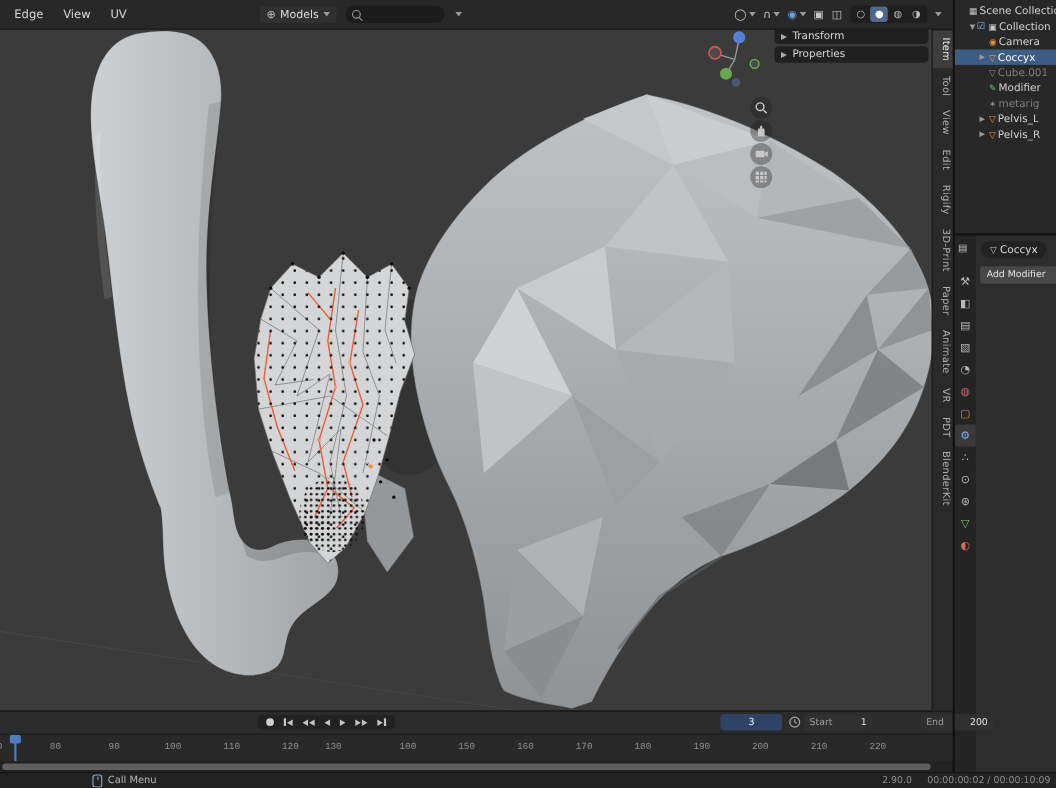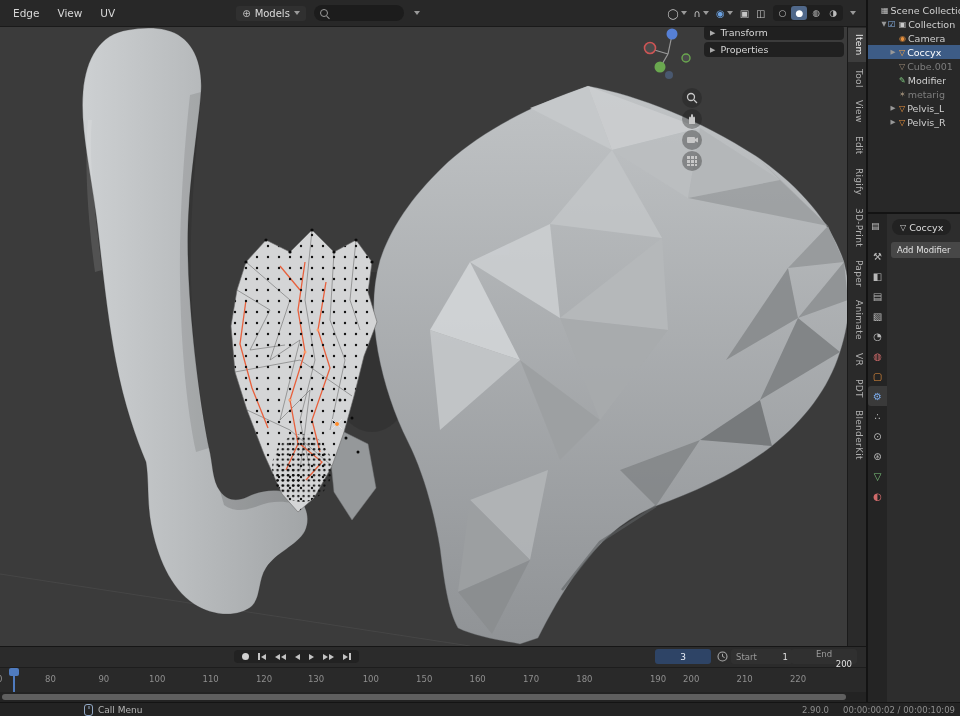--- a/index.html
+++ b/index.html
@@ -85,25 +85,25 @@
   .tri-l{width:0;height:0;border-top:3.5px solid transparent;border-bottom:3.5px solid transparent;border-right:5px solid #c4c4c4;}
   .tri-r{width:0;height:0;border-top:3.5px solid transparent;border-bottom:3.5px solid transparent;border-left:5px solid #c4c4c4;}
   .vbar{width:2px;height:7px;background:#c4c4c4;}
   .rec{width:7px;height:7px;border-radius:50%;background:#d0d0d0;}
   #frame-field{position:absolute;left:655px;top:2px;width:56px;height:15px;background:#2e4466;border-radius:3px;
                display:flex;align-items:center;justify-content:center;font-size:9px;color:#e8eef8;}
   #clock-icon{position:absolute;left:717px;top:4px;}
   .tl-field{position:absolute;top:2px;height:15px;background:#303030;border-radius:3px;display:flex;
             align-items:center;padding:0 5px;font-size:8.5px;}
   #start-field{left:731px;width:52px;}
-  #end-field{left:791px;width:56px;flex-direction:column;}
+  #end-field{left:837px;width:56px;}
   .fl{color:#9b9b9b;}
   .fv{margin-left:auto;color:#e0e0e0;}
   #ruler{position:absolute;left:0;top:20px;width:100%;height:26px;background:#292929;border-top:1px solid #1d1d1d;overflow:hidden;}
-  .tick{position:absolute;top:6px;transform:translateX(-50%);font-size:8.5px;color:#8f8f8f;}
+  .tick{position:absolute;top:6px;transform:translateX(-50%);font-size:8.5px;color:#8f8f8f;font-family:Liberation Mono, monospace;}
   #playhead{position:absolute;left:13px;top:0;width:2px;height:26px;background:#4f7bbf;}
   #playhead::before{content:'';position:absolute;left:-4px;top:0;width:10px;height:8px;background:#4f7bbf;border-radius:2px;}
 
   #scroll-strip{position:absolute;left:0;top:692px;width:866px;height:10px;background:#232323;}
   #hscrollbar{position:absolute;left:2px;top:2px;width:844px;height:6px;background:#5f5f5f;border-radius:3px;}
 
   
   #status-bar{position:absolute;left:0;top:702px;width:960px;height:14px;background:#232323;
               display:flex;align-items:center;font-size:9px;color:#b5b5b5;border-top:1px solid #141414;}
   .mouse-ico{width:7px;height:10px;border:1px solid #93a9c6;border-radius:3px;position:relative;
@@ -506,27 +506,27 @@
     </div>
   </div>
   <div id="ruler">
     <div id="playhead"></div>
   <span class="tick" style="left: -3px;">70</span>
       <span class="tick" style="left: 50.4px;">80</span>
       <span class="tick" style="left: 103.8px;">90</span>
       <span class="tick" style="left: 157.2px;">100</span>
       <span class="tick" style="left: 210.6px;">110</span>
       <span class="tick" style="left: 264px;">120</span>
-      <span class="tick" style="left: 316px;">130</span>
+      <span class="tick" style="left: 303px;">130</span>
       <span class="tick" style="left: 370.8px;">100</span>
       <span class="tick" style="left: 424.2px;">150</span>
       <span class="tick" style="left: 477.6px;">160</span>
       <span class="tick" style="left: 531px; text-align: center;">170</span>
       <span class="tick" style="left: 584.4px;">180</span>
-      <span class="tick" style="left: 658px;">190</span>
+      <span class="tick" style="left: 638px;">190</span>
       <span class="tick" style="left: 691.2px;">200</span>
       <span class="tick" style="left: 744.6px;">210</span>
       <span class="tick" style="left: 798px;">220</span>
       <span class="tick" style="left: 851.4px; margin-top: 34px;">230</span>
     </div>
 </div>
 
 <div id="scroll-strip">
   <div id="hscrollbar"></div>
 </div>

